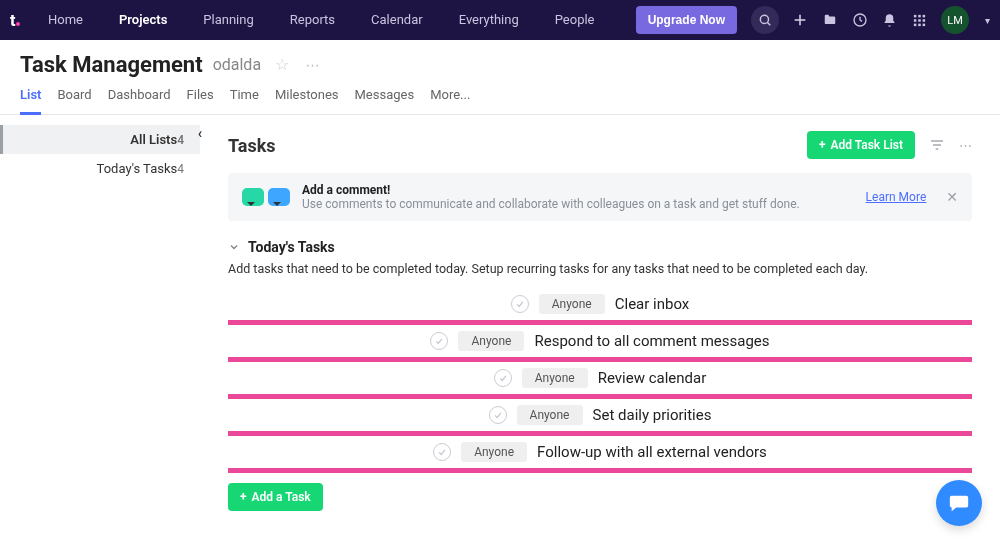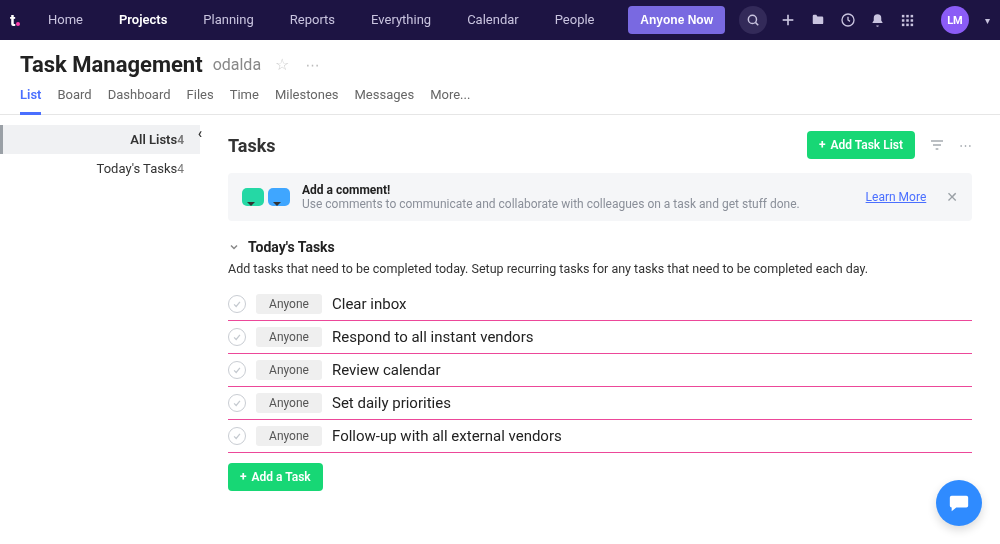--- a/index.html
+++ b/index.html
@@ -19,21 +19,21 @@
   .btn-green { background:#17d775; color:#fff; }
   .btn-purple { background:#7969e1; color:#fff; }
   .avatar-cluster { display:flex; margin-right:4px; }
   .avatar-cluster span { width:18px; height:18px; border-radius:50%; border:2px solid #17d775; display:inline-block; margin-left:-6px; }
   .avatar-cluster span:nth-child(1){ background:#ff70a6; margin-left:0;}
   .avatar-cluster span:nth-child(2){ background:#6ec1ff;}
   .avatar-cluster span:nth-child(3){ background:#ffc75f;}
   .top-icons { display:flex; align-items:center; gap:12px; margin-left:14px; }
   .icon-btn { width:28px; height:28px; background:#332a59; border-radius:50%; display:flex; align-items:center; justify-content:center; cursor:pointer; color:#c9c4df; }
   .icon-flat { width:18px; height:18px; display:flex; align-items:center; justify-content:center; cursor:pointer; color:#c9c4df; }
-  .user-chip { width:28px; height:28px; background:#8b5cf6; border-radius:50%; color:#fff; display:flex; align-items:center; justify-content:center; font-size:11px; font-weight:700; margin-left:12px;}
+  .user-chip { width:28px; height:28px; background:#14532d; border-radius:50%; color:#fff; display:flex; align-items:center; justify-content:center; font-size:11px; font-weight:400; margin-left:0;}
   .chev { color:#c9c4df; font-size:10px; margin-left:4px; cursor:pointer;}
 
   
   .header { padding:12px 20px 0 20px; display:flex; align-items:center; gap:10px; }
   .h-title { font-size:22px; font-weight:700; color:#222; }
   .h-project { font-size:16px; color:#888; }
   .star { color:#ccc; font-size:16px; cursor:pointer; margin-left:4px;}
   .dots { color:#bbb; font-size:14px; cursor:pointer; margin-left:6px;}
 
   
@@ -67,21 +67,21 @@
   .banner-text { flex:1; }
   .banner-title { font-size:12px; font-weight:700; color:#222;}
   .banner-sub { font-size:12px; color:#8a8f99;}
   .learn { color:#4a6fff; font-size:12px; text-decoration:underline; cursor:pointer;}
   .banner-close { color:#9aa0a6; font-size:14px; cursor:pointer; margin-left:8px;}
 
   .group-head { display:flex; align-items:center; gap:8px; font-weight:700; font-size:14px; color:#222; margin-bottom:6px;}
   .group-caret { color:#9aa0a6; cursor:pointer; }
   .group-desc { font-size:12.5px; color:#333; margin-bottom:12px;}
 
-  .task-row { display:flex; align-items:center; gap:10px; border-bottom:1px solid #ec4899; padding:6px 0;}
+  .task-row { display:flex; align-items:center; gap:10px; border-bottom:5px solid #ec4899; padding:6px 0;justify-content:center;}
   .check { width:18px; height:18px; border:1.5px solid #c9cdd3; border-radius:50%; display:flex; align-items:center; justify-content:center; cursor:pointer; font-size:11px; color:#c5cad0;}
   .assignee { background:#efefef; border-radius:3px; font-size:12px; color:#555; padding:3px 9px; width:66px; text-align:center; cursor:pointer;}
   .task-title { font-size:15px; color:#222; }
 
   .add-task-btn { margin-top:10px; }
 
   
   .chat-fab { position:fixed; right:18px; bottom:18px; width:46px; height:46px; border-radius:50%; background:#2f8bff; color:#fff; display:flex; align-items:center; justify-content:center; cursor:pointer; box-shadow:0 4px 10px rgba(0,0,0,.15);}
 
   svg { display:block; }
@@ -92,27 +92,27 @@
 <div class="topnav">
   <div class="logo">
     <span class="logo-t">t</span>
       <span class="logo-dot"></span>
   </div>
   <div class="nav-links" id="nav-links">
       <span class="nav-link">Home</span>
       <span class="nav-link active">Projects</span>
       <span class="nav-link">Planning</span>
       <span class="nav-link">Reports</span>
+      <span class="nav-link">Calendar</span>
       <span class="nav-link">Everything</span>
-      <span class="nav-link">Calendar</span>
       <span class="nav-link">People</span>
     </div>
   <div class="spacer"></div>
   <button class="btn btn-purple" style="margin-left:10px">
-    <span>Anyone Now</span>
+    <span>Upgrade Now</span>
   </button>
   <div class="top-icons">
     <div class="icon-btn">
       <svg width="14" height="14" viewBox="0 0 24 24" fill="none" stroke="currentColor" stroke-width="2.5">
           <circle cx="11" cy="11" r="7"></circle>
           <line x1="21" y1="21" x2="16.5" y2="16.5"></line>
         </svg>
     </div>
     <div class="icon-flat">
       <svg width="16" height="16" viewBox="0 0 24 24" fill="none" stroke="currentColor" stroke-width="2.5">
@@ -241,21 +241,21 @@
           <div class="assignee">Anyone</div>
           <div class="task-title">Clear inbox</div>
         </div>
         <div class="task-row">
           <div class="check">
             <svg width="10" height="10" viewBox="0 0 24 24" fill="none" stroke="#c5cad0" stroke-width="3">
               <polyline points="5 13 10 18 19 7"></polyline>
             </svg>
           </div>
           <div class="assignee">Anyone</div>
-          <div class="task-title">Respond to all instant vendors</div>
+          <div class="task-title">Respond to all comment messages</div>
         </div>
         <div class="task-row">
           <div class="check">
             <svg width="10" height="10" viewBox="0 0 24 24" fill="none" stroke="#c5cad0" stroke-width="3">
               <polyline points="5 13 10 18 19 7"></polyline>
             </svg>
           </div>
           <div class="assignee">Anyone</div>
           <div class="task-title">Review calendar</div>
         </div>

